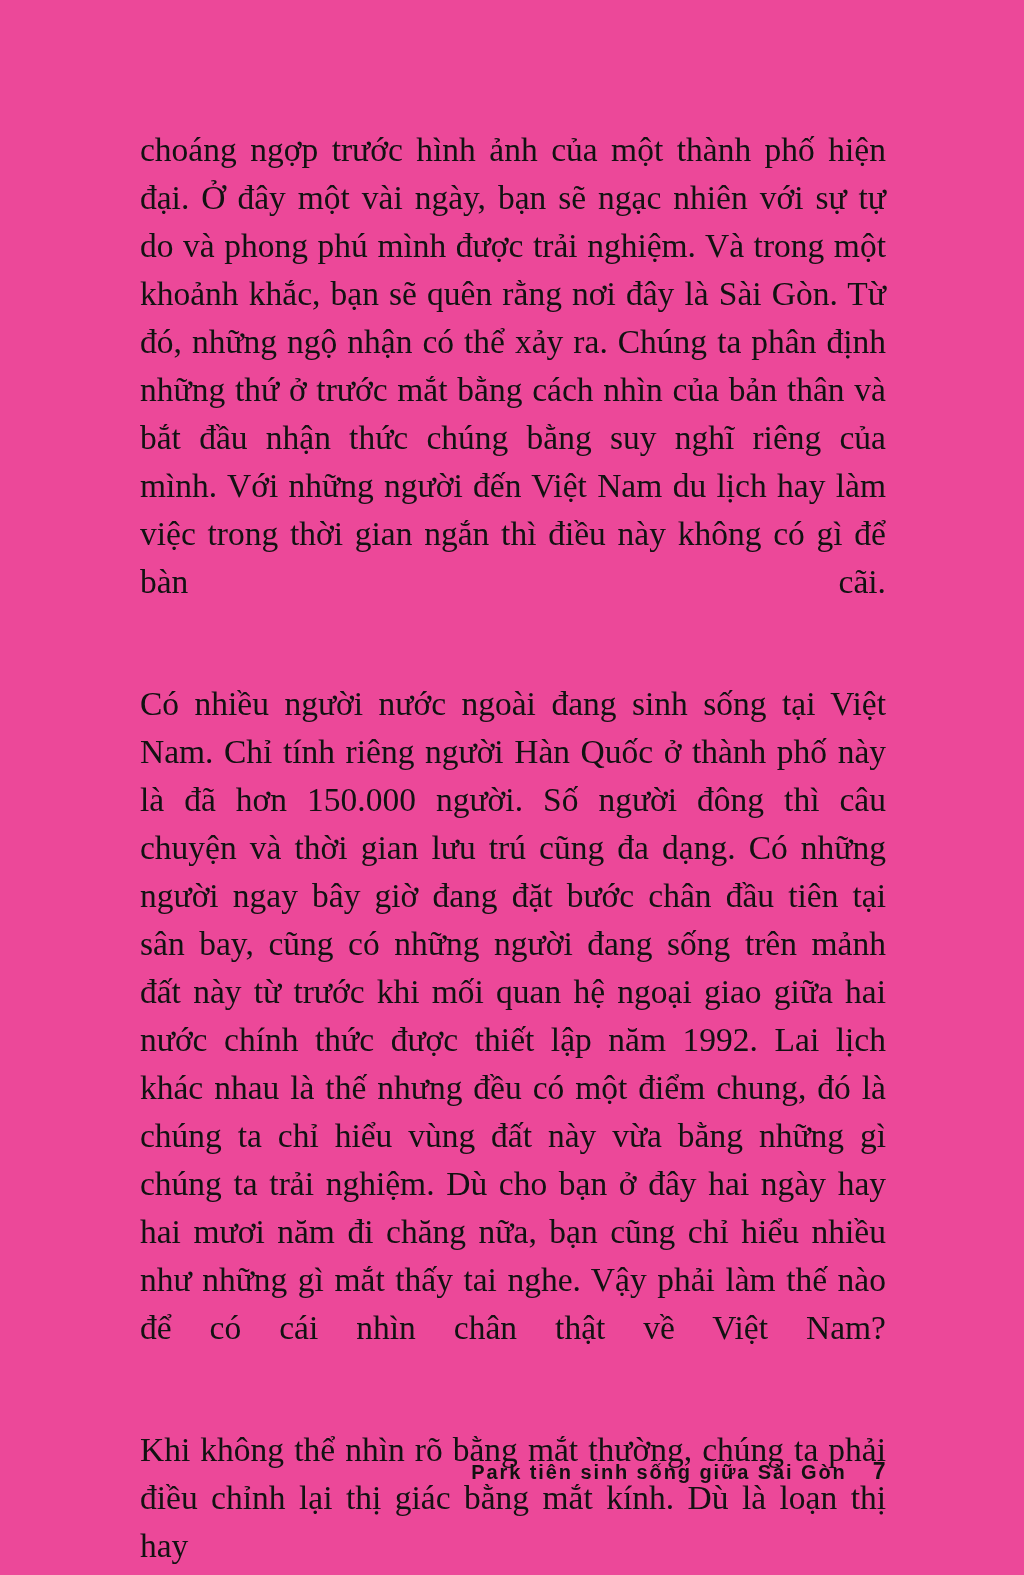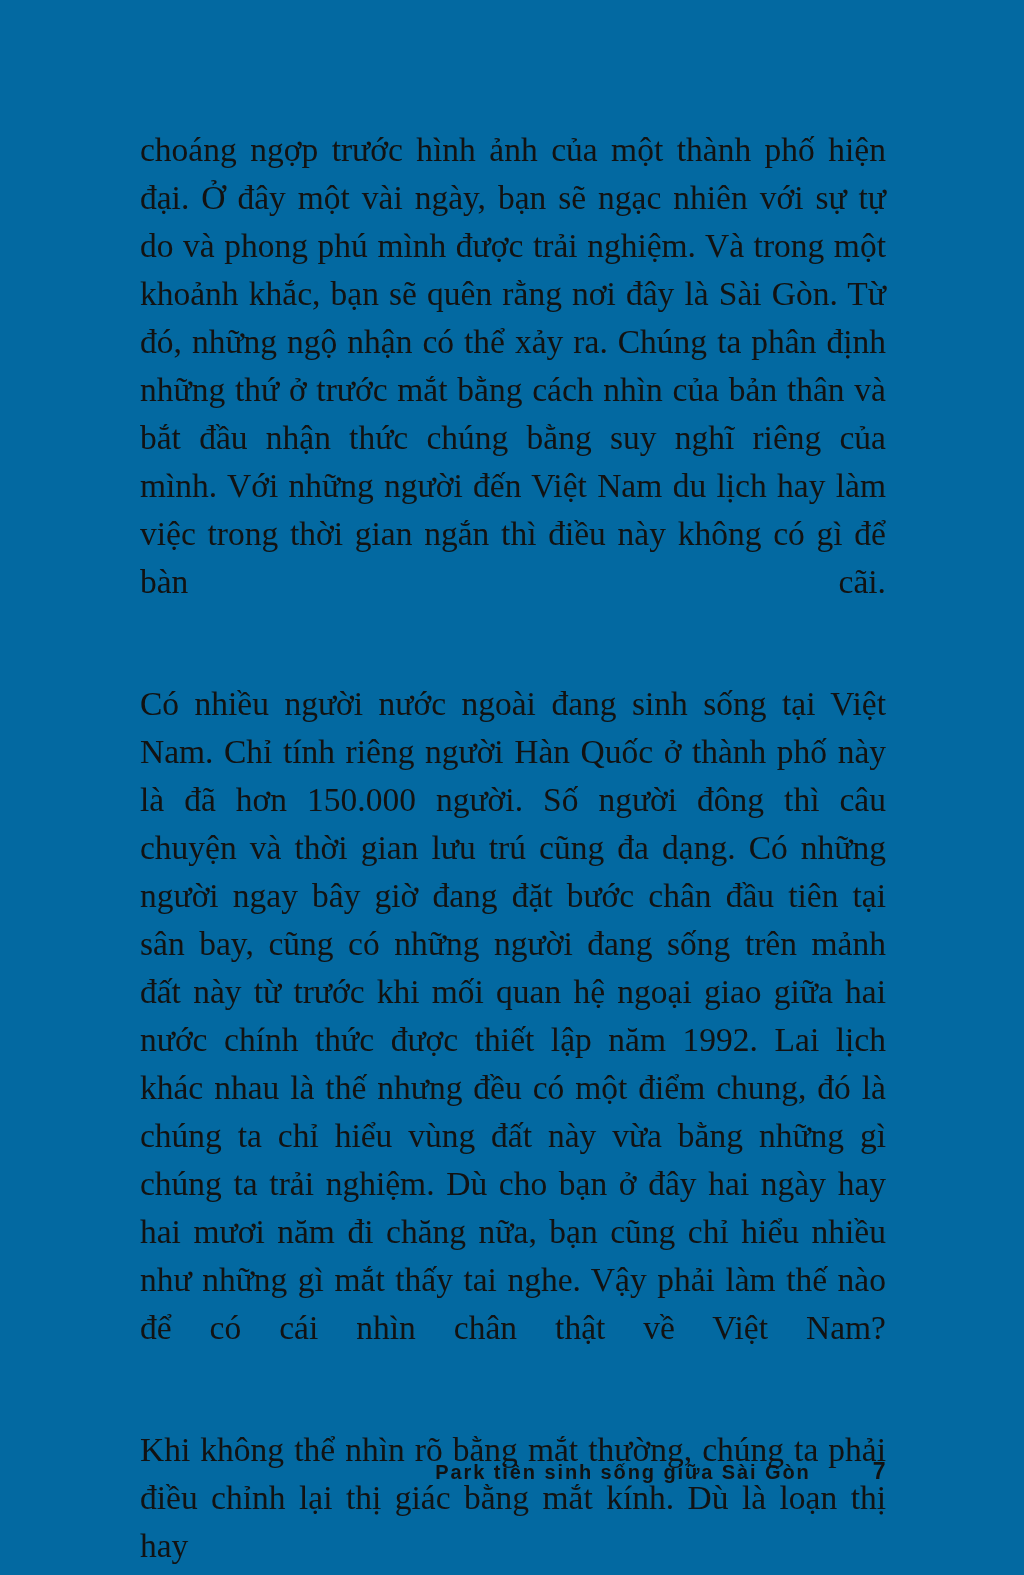--- a/index.html
+++ b/index.html
@@ -6,21 +6,21 @@
   html, body {
     margin: 0;
     padding: 0;
     background: #ffffff;
   }
 
   .page {
     position: relative;
     width: 1024px;
     height: 1575px;
-    background: #0369a1;
+    background: #ec4899;
     overflow: hidden;
     box-sizing: border-box;
   }
 
   .text-column {
     position: absolute;
     left: 140px;
     top: 126px;
     width: 746px;
   }
@@ -52,21 +52,20 @@
   .page-footer {
     position: absolute;
     left: 140px;
     right: 138px;
     top: 1458px;
     height: 34px;
     display: flex;
     align-items: baseline;
     justify-content: flex-end;
     font-family: "Liberation Sans", "DejaVu Sans", sans-serif;
-    gap: 36px;
   }
 
   .footer-running-title {
     font-size: 20px;
     font-weight: bold;
     letter-spacing: 1.9px;
     color: #111111;
     white-space: nowrap;
   }
 

